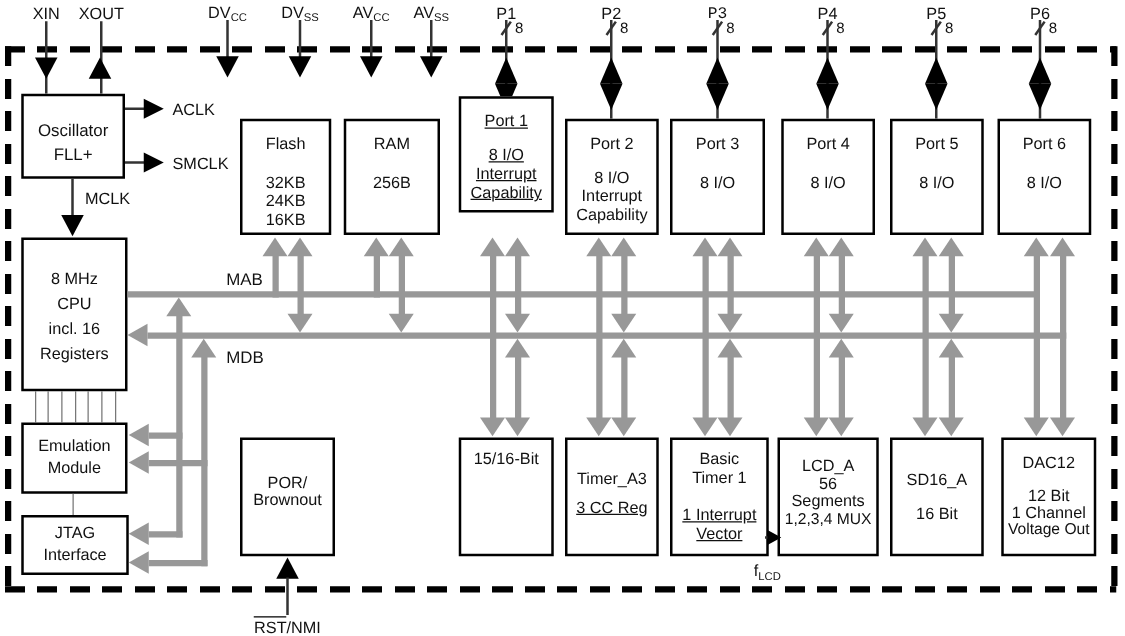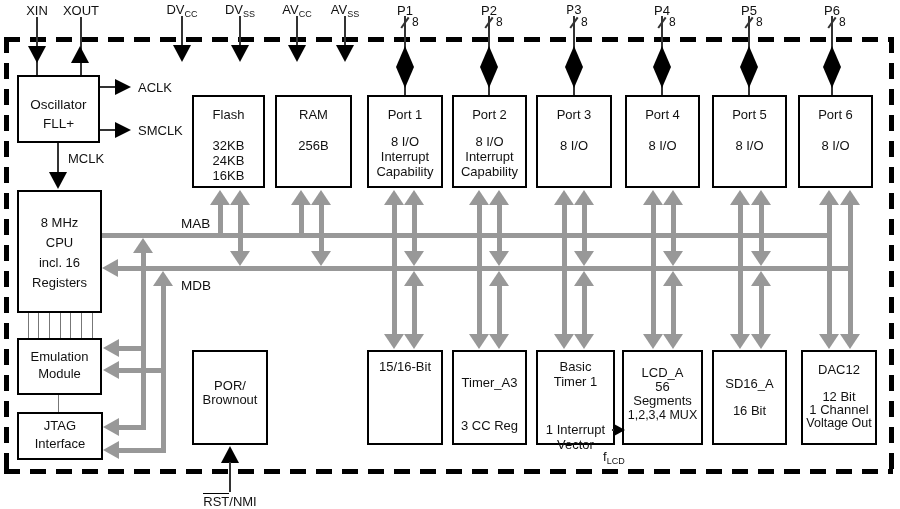--- a/index.html
+++ b/index.html
@@ -267,21 +267,21 @@
     <div style="margin-top:16px;">
       <div>32KB</div>
       <div>24KB</div>
       <div>16KB</div>
     </div>
   </div>
   <div class="blk" style="left:275px;top:95px;width:77px;height:93px;">
     <div style="margin-top:10px;">RAM</div>
     <div style="margin-top:16px;">256B</div>
   </div>
-  <div class="blk" style="left:367px;top:95px;width:76px;height:93px;">
+  <div class="blk" style="left:367px;top:77px;width:76px;height:93px;text-decoration:underline;">
     <div style="margin-top:10px;">Port 1</div>
     <div style="margin-top:12px;">
       <div>8 I/O</div>
       <div>Interrupt</div>
       <div>Capability</div>
     </div>
   </div>
   <div class="blk" style="left:452px;top:95px;width:75px;height:93px;">
     <div style="margin-top:10px;">Port 2</div>
     <div style="margin-top:12px;">
@@ -305,28 +305,28 @@
   <div class="blk" style="left:798px;top:95px;width:75px;height:93px;">
     <div style="margin-top:10px;">Port 6</div>
     <div style="margin-top:16px;">8 I/O</div>
   </div>
 
   <div class="blk" style="left:367px;top:350px;width:76px;height:95px;">
     <div style="margin-top:7px;">15/16-Bit</div>
   </div>
   <div class="blk" style="left:452px;top:350px;width:75px;height:95px;">
     <div style="margin-top:23px;">Timer_A3</div>
-    <div style="margin-top:28px;">3 CC Reg</div>
+    <div style="margin-top:8px;text-decoration:underline;">3 CC Reg</div>
   </div>
   <div class="blk" style="left:536px;top:350px;width:79px;height:95px;">
     <div style="margin-top:7px;">
       <div>Basic</div>
       <div>Timer 1</div>
     </div>
-    <div style="margin-top:33px;">
+    <div style="margin-top:15px;text-decoration:underline;">
       <div>1 Interrupt</div>
       <div>Vector</div>
     </div>
   </div>
   <div class="blk" style="left:622px;top:350px;width:81px;height:95px;line-height:14px;">
     <div style="margin-top:14px;">
       <div>LCD_A</div>
       <div>56</div>
       <div>Segments</div>
       <div style="font-size:12.5px;">1,2,3,4 MUX</div>

